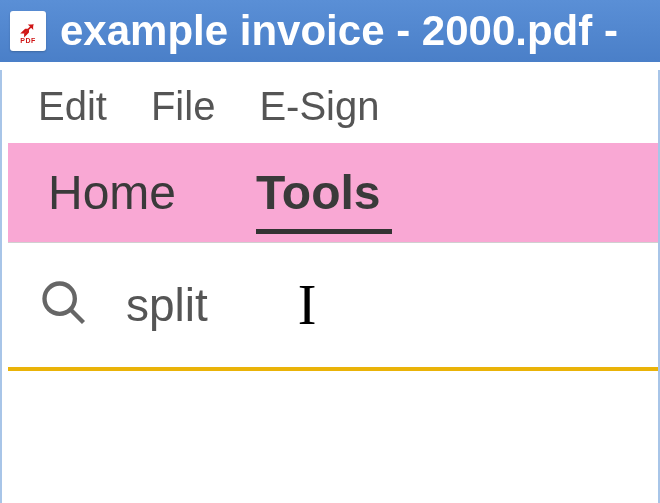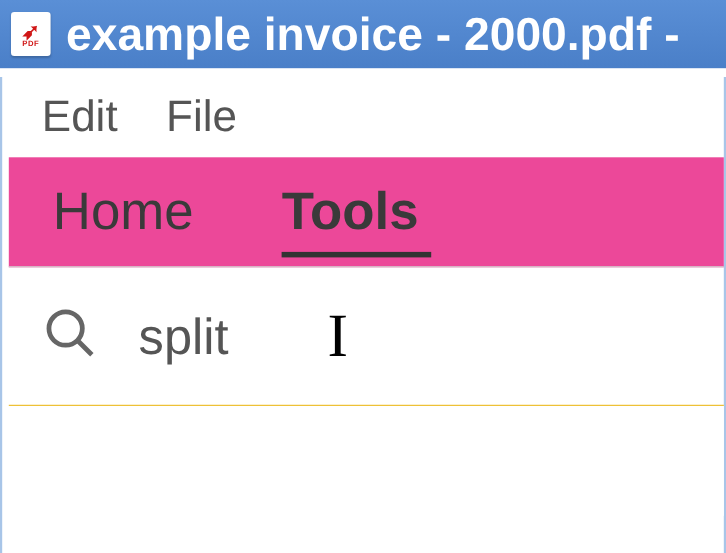--- a/index.html
+++ b/index.html
@@ -69,21 +69,21 @@
       gap: 0;
     }
     .menu-item {
       font-size: 40px;
       color: #555;
       padding: 4px 22px;
       cursor: default;
     }
     .tabbar {
       display: flex;
-      background: #ec4899;
+      background: #f9a8d4;
       padding: 0;
       border-bottom: 1px solid #d0d0d0;
       margin-top: 6px;
     }
     .tab {
       font-size: 48px;
       color: #3a3a3a;
       padding: 22px 40px 22px 40px;
       cursor: default;
       position: relative;
@@ -98,21 +98,21 @@
       right: 28px;
       bottom: 8px;
       height: 5px;
       background: #333;
     }
     .search-row {
       display: flex;
       align-items: flex-end;
       padding: 34px 30px;
       gap: 36px;
-      border-bottom: 1px solid #eab308;
+      border-bottom: 4px solid #eab308;
     }
     .search-icon svg {
       width: 52px;
       height: 52px;
       stroke: #666;
     }
     .search-input-wrap {
       display: flex;
       align-items: center;
       gap: 90px;
@@ -144,20 +144,21 @@
   </div>
   <div class="title-text">example invoice - 2000.pdf -</div>
 </div>
 
 <div class="app-area">
   <div class="inner">
 
     <div class="menubar">
       <div class="menu-item">Edit</div>
       <div class="menu-item">File</div>
+      <div class="menu-item">E-Sign</div>
     </div>
 
     <div class="tabbar">
       <div class="tab">Home</div>
       <div class="tab active">Tools</div>
     </div>
 
     <div class="search-row">
       <span class="search-icon">
         <svg viewBox="0 0 24 24" fill="none" stroke-width="2">

